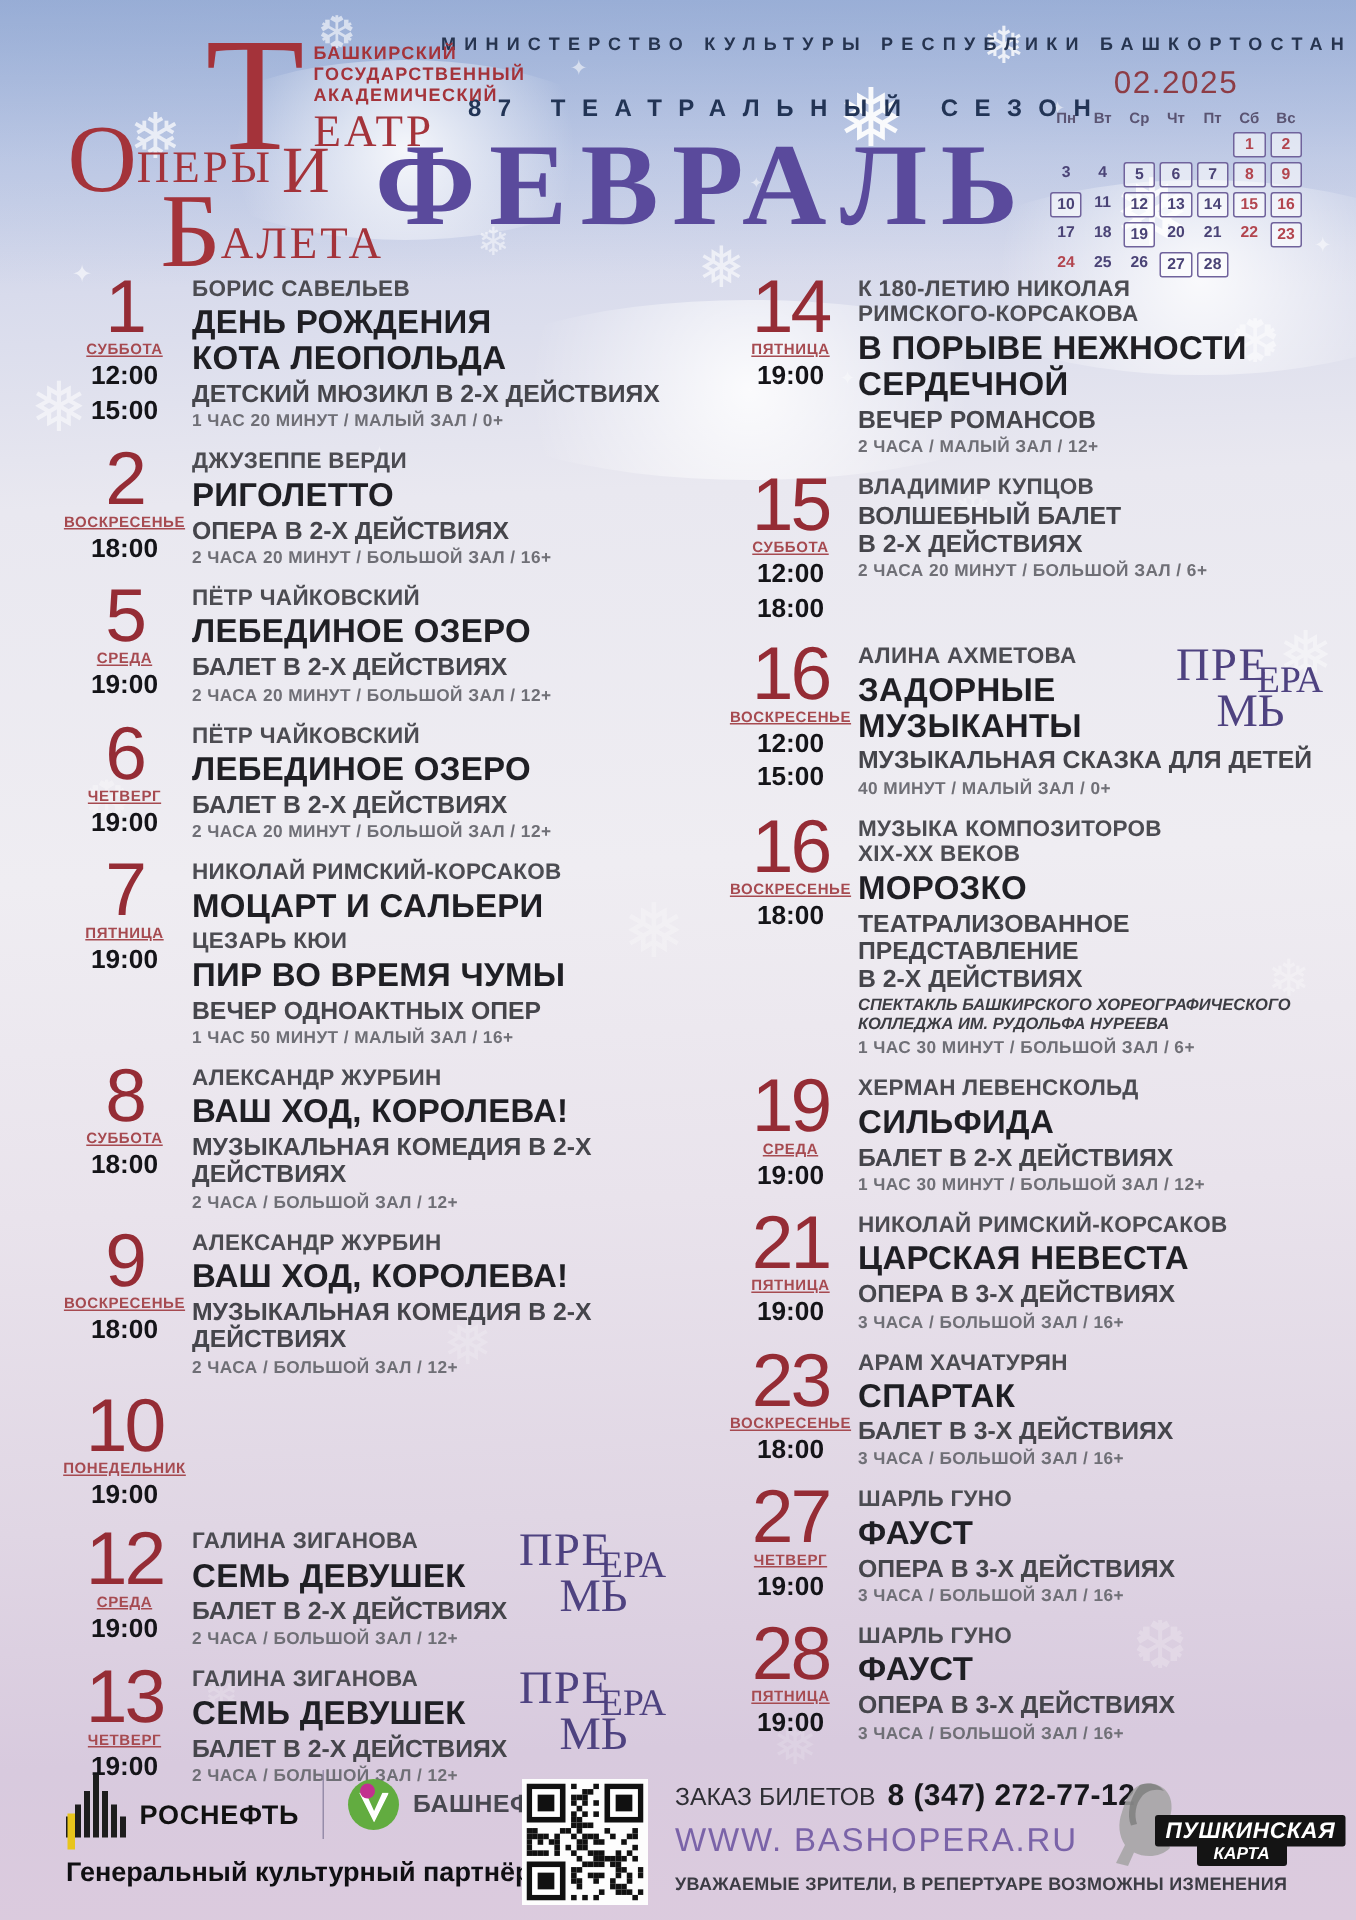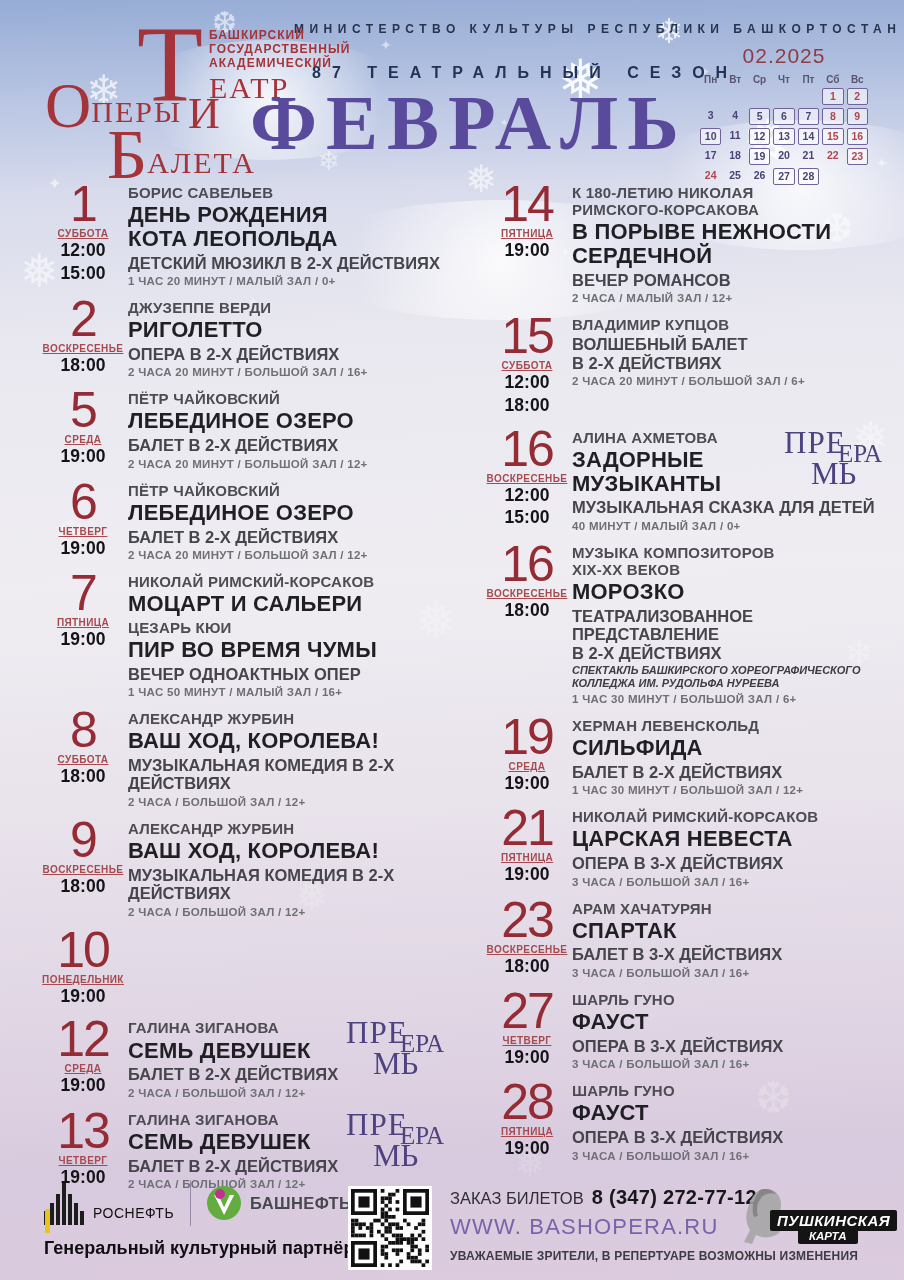--- a/index.html
+++ b/index.html
@@ -62,21 +62,21 @@
   .pb2{left:54px;top:14px;font-size:25px;}
   .pb3{left:27px;top:31px;font-size:31px;}
 
   
   .f-left{position:absolute;left:44px;top:1180px;}
   .logos{display:flex;align-items:center;gap:16px;}
   .ros{display:flex;align-items:flex-end;gap:9px;}
   .ros-bars{position:relative;display:flex;align-items:flex-end;gap:2px;height:44px;}
   .ros-bars i{display:block;width:4px;background:#1d1d1d;}
   .ros-bars .yb{position:absolute;left:1px;bottom:-8px;width:5px;height:24px;background:#e8c51c;}
-  .ros-label{font-size:14px;font-weight:400;color:#111;padding-bottom:4px;letter-spacing:.5px;}
+  .ros-label{font-size:18px;font-weight:700;color:#111;padding-bottom:4px;letter-spacing:.5px;}
   .divider{width:1px;height:46px;background:#968ca9;}
   .bash{display:flex;align-items:center;gap:9px;}
   .bash-icon{position:relative;width:34px;height:34px;border-radius:50%;background:#62ac40;overflow:hidden;}
   .bash-icon i{position:absolute;left:7px;top:9px;width:20px;height:20px;background:#fff;
     clip-path:polygon(0 0,50% 100%,100% 0,78% 0,50% 62%,22% 0);}
   .bash-icon b{position:absolute;left:8px;top:3px;width:10px;height:10px;border-radius:50%;background:#c2308f;}
   .bash-label{font-size:16.5px;font-weight:800;color:#47474f;letter-spacing:.4px;}
   .partner{margin-top:12px;font-size:18px;font-weight:600;color:#0f0f12;}
   .qr{position:absolute;left:348px;top:1186px;width:84px;height:84px;background:#fdfdfd;padding:3px;box-sizing:border-box;}
   .tickets{position:absolute;left:450px;top:1186px;}

